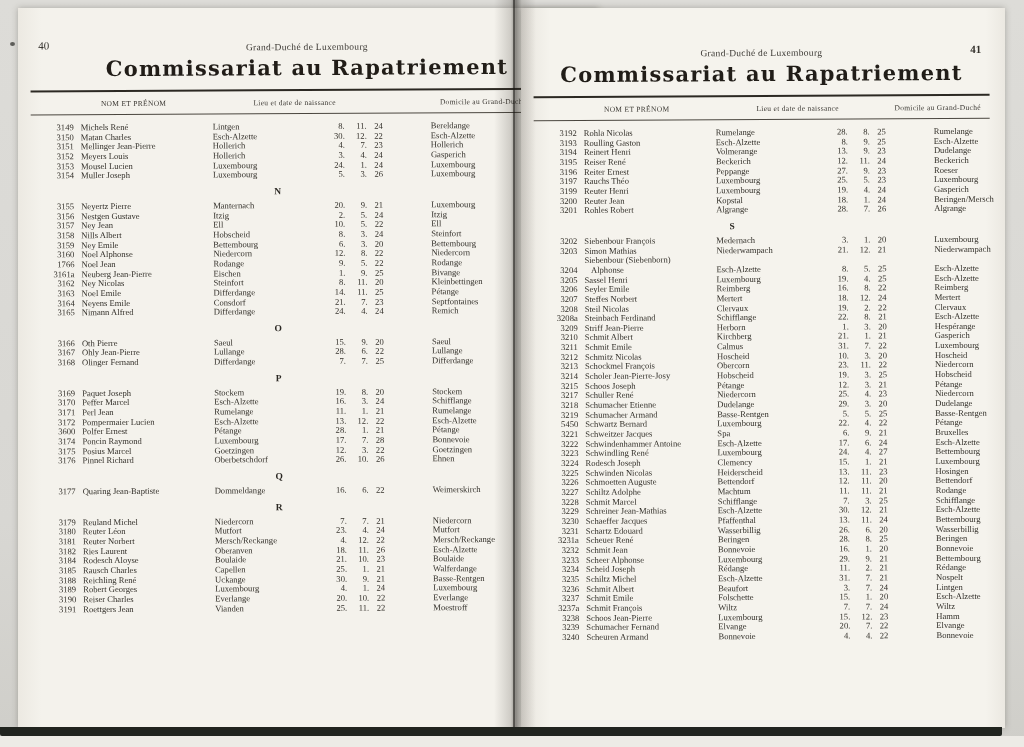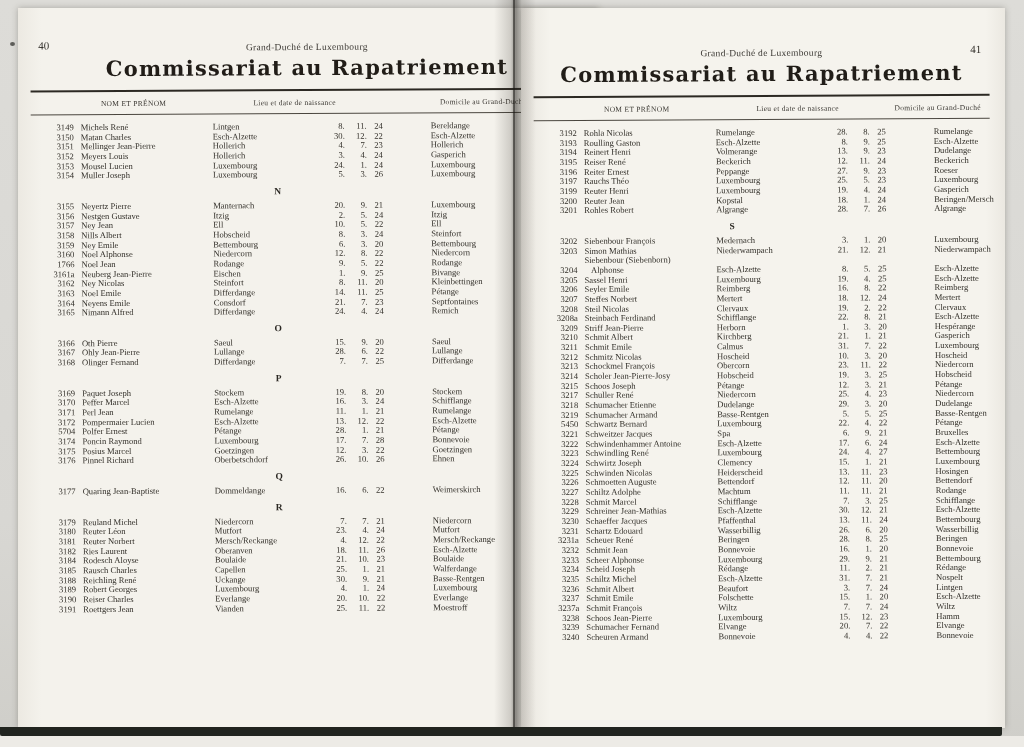--- a/index.html
+++ b/index.html
@@ -24,21 +24,21 @@
   .bottom-band { position:absolute; left:0; top:727px; width:1002px; height:9px; background:#21241f; border-radius:0 0 2px 2px; }
   .below-band  { position:absolute; left:0; top:736px; width:1024px; height:11px; background:#edebe6; }
 
   .artifact { position:absolute; background:#2a2a26; }
   .art1 { left:24px; top:10px; width:15px; height:7px; transform:rotate(-18deg); border-radius:1px; }
   .art2 { left:516px; top:12px; width:10px; height:6px; transform:rotate(-14deg); border-radius:1px; }
   .art3 { left:10px; top:42px; width:5px; height:4px; border-radius:50%; opacity:.7; }
 
   .page-number { position:absolute; top:30px; font-size:11px; color:#34312c; }
   .pn-left  { left:22px; }
-  .pn-right { right:22px; top:36px; }
+  .pn-right { right:22px; top:36px;font-weight:bold; }
 
   .region { text-align:center; padding-top:34px; font-size:9.5px; letter-spacing:.3px; color:#3b3833; }
   .page-right .region { padding-top:40px; }
   .title  { text-align:center; margin-top:3px; font-size:21px; font-weight:bold; letter-spacing:1.2px; color:#211d18;
             font-family:"DejaVu Serif","Liberation Serif",serif; }
 
   .rule-thick { height:2px; background:#2c2923; margin:9px 14px 0 14px; }
   .rule-thin  { height:1px; background:#4a463f; margin:6px 14px 0 14px; }
 
   .col-heads { display:flex; margin:7px 14px 0 14px; font-size:7.5px; color:#3a3732; letter-spacing:.3px; }
@@ -355,21 +355,21 @@
           <span class="cell c-name">Pompermaier Lucien</span>
           <span class="cell c-place">Esch-Alzette</span>
           <span class="cell c-date">
             <span class="d0">13.</span>
             <span class="d1">12.</span>
             <span class="d2">22</span>
           </span>
           <span class="cell c-dom">Esch-Alzette</span>
         </div>
         <div class="row">
-          <span class="cell c-no">5704</span>
+          <span class="cell c-no">3600</span>
           <span class="cell c-name">Polfer Ernest</span>
           <span class="cell c-place">Pétange</span>
           <span class="cell c-date">
             <span class="d0">28.</span>
             <span class="d1">1.</span>
             <span class="d2">21</span>
           </span>
           <span class="cell c-dom">Pétange</span>
         </div>
         <div class="row">
@@ -883,21 +883,21 @@
           <span class="cell c-place">Luxembourg</span>
           <span class="cell c-date">
             <span class="d0">24.</span>
             <span class="d1">4.</span>
             <span class="d2">27</span>
           </span>
           <span class="cell c-dom">Bettembourg</span>
         </div>
         <div class="row">
           <span class="cell c-no">3224</span>
-          <span class="cell c-name">Schwirtz Joseph</span>
+          <span class="cell c-name">Rodesch Joseph</span>
           <span class="cell c-place">Clemency</span>
           <span class="cell c-date">
             <span class="d0">15.</span>
             <span class="d1">1.</span>
             <span class="d2">21</span>
           </span>
           <span class="cell c-dom">Luxembourg</span>
         </div>
         <div class="row">
           <span class="cell c-no">3225</span>

